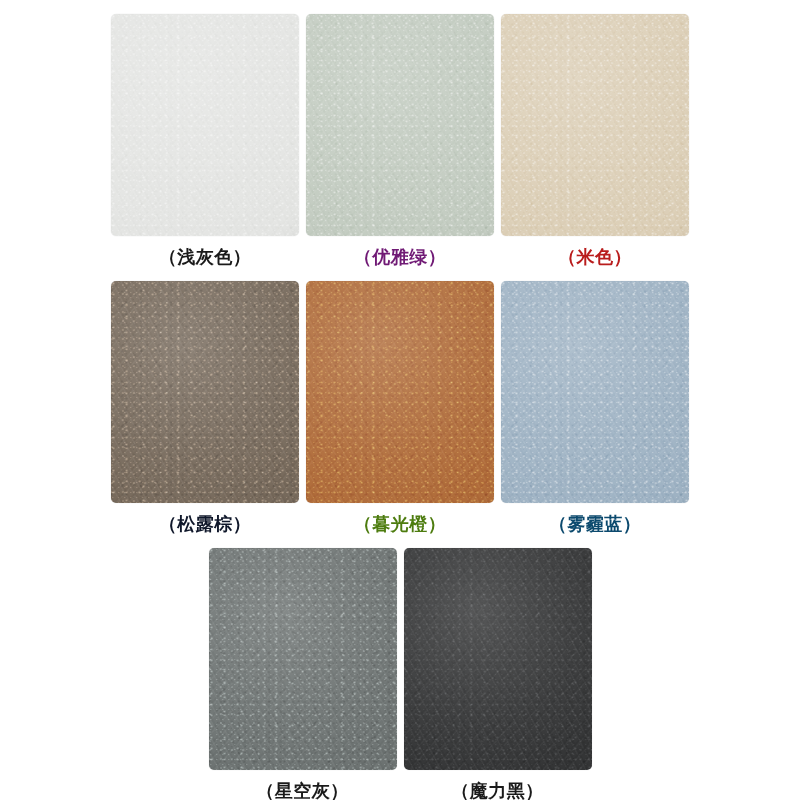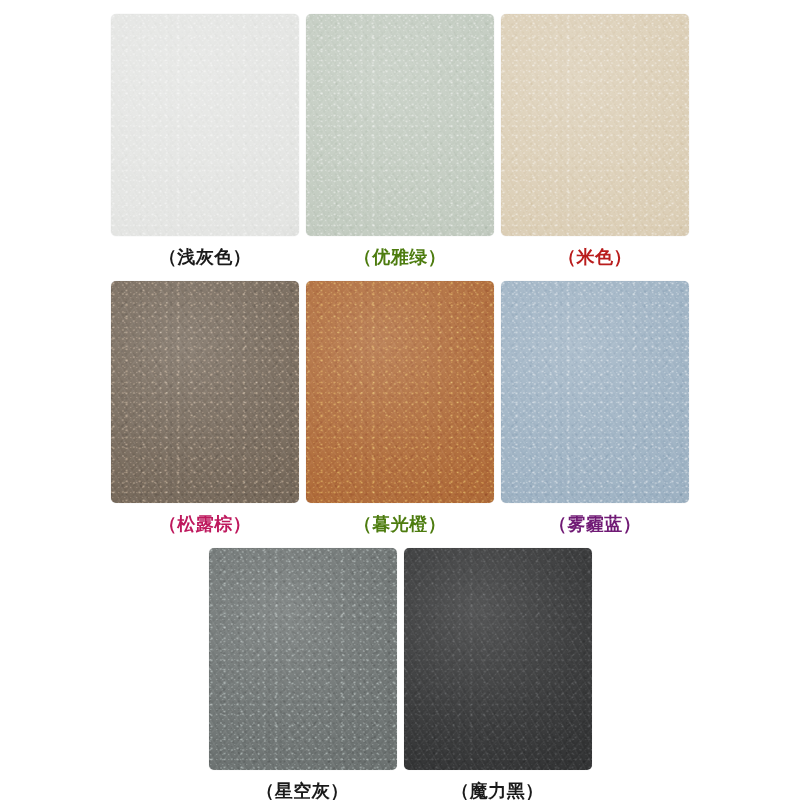--- a/index.html
+++ b/index.html
@@ -138,60 +138,60 @@
         </div>
         <div class="swatch-label" style="color: rgb(26, 26, 26);">（浅灰色）</div>
       </div>
       <div class="swatch-cell">
         <div class="swatch-chip" style="background-color: rgb(195, 204, 193);">
           <div class="grain-cells"></div>
           <div class="grain"></div>
           <div class="grain-fine"></div>
           <div class="sheen"></div>
         </div>
-        <div class="swatch-label" style="color: #4d7c0f; font-family: Liberation Serif, serif;">（优雅绿）</div>
+        <div class="swatch-label" style="color: #701a75; font-family: Liberation Serif, serif;">（优雅绿）</div>
       </div>
       <div class="swatch-cell">
         <div class="swatch-chip" style="background-color: rgb(220, 207, 183);">
           <div class="grain-cells"></div>
           <div class="grain"></div>
           <div class="grain-fine"></div>
           <div class="sheen"></div>
         </div>
         <div class="swatch-label" style="color: #b91c1c;">（米色）</div>
       </div>
     </div>
 
   <div class="swatch-row swatch-row-2" style="margin-top:15px;">
       <div class="swatch-cell">
         <div class="swatch-chip" style="background-color: rgb(119, 106, 92);">
           <div class="grain-cells"></div>
           <div class="grain"></div>
           <div class="grain-fine"></div>
           <div class="sheen"></div>
         </div>
-        <div class="swatch-label" style="color: #be185d;">（松露棕）</div>
+        <div class="swatch-label" style="color: #0f172a;">（松露棕）</div>
       </div>
       <div class="swatch-cell">
         <div class="swatch-chip" style="background-color: rgb(176, 108, 58);">
           <div class="grain-cells"></div>
           <div class="grain"></div>
           <div class="grain-fine"></div>
           <div class="sheen"></div>
         </div>
         <div class="swatch-label" style="color: #4d7c0f;">（暮光橙）</div>
       </div>
       <div class="swatch-cell">
         <div class="swatch-chip" style="background-color: rgb(159, 179, 196);">
           <div class="grain-cells"></div>
           <div class="grain"></div>
           <div class="grain-fine"></div>
           <div class="sheen"></div>
         </div>
-        <div class="swatch-label" style="color: #701a75;">（雾霾蓝）</div>
+        <div class="swatch-label" style="color: #0c4a6e;">（雾霾蓝）</div>
       </div>
     </div>
 
   <div class="swatch-row swatch-row-3" style="margin-top:15px;">
       <div class="swatch-cell">
         <div class="swatch-chip" style="background-color: rgb(109, 115, 114);">
           <div class="grain-cells"></div>
           <div class="grain"></div>
           <div class="grain-fine"></div>
           <div class="sheen"></div>

